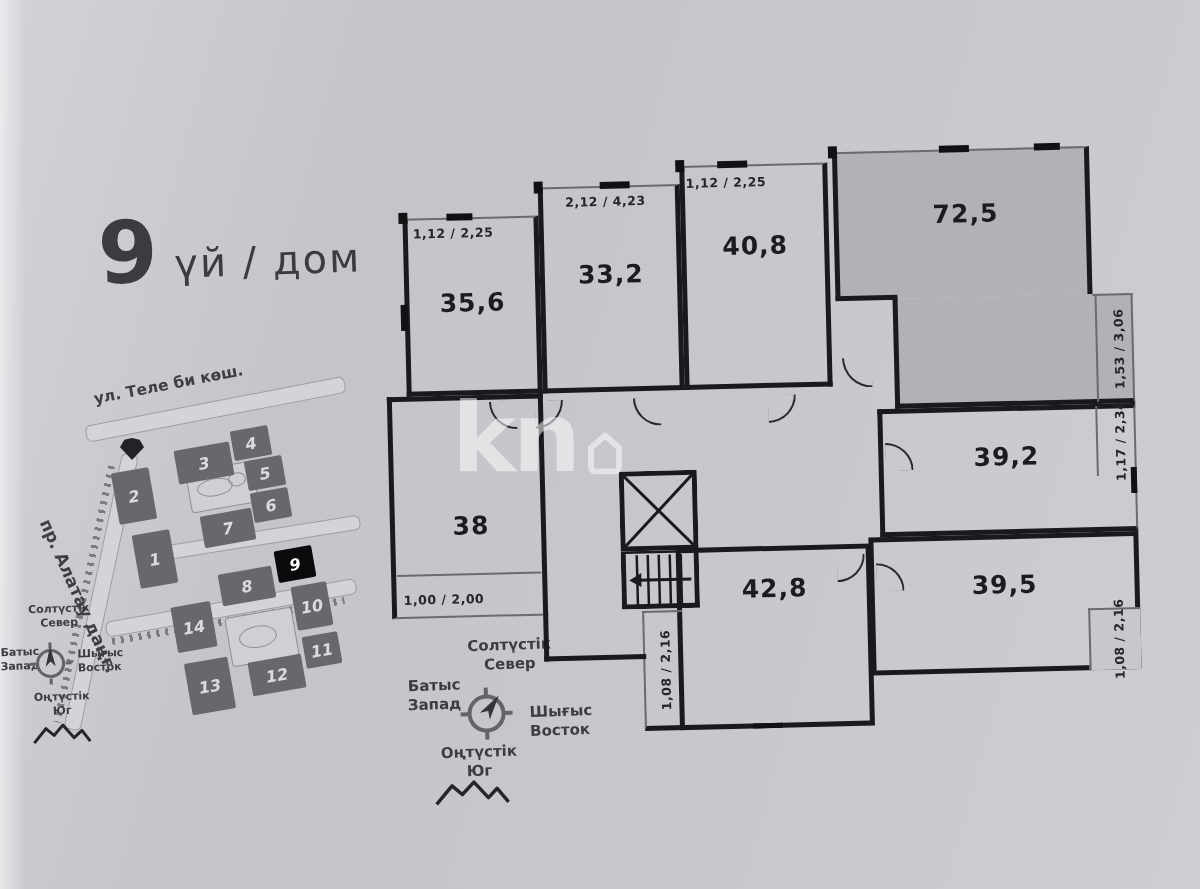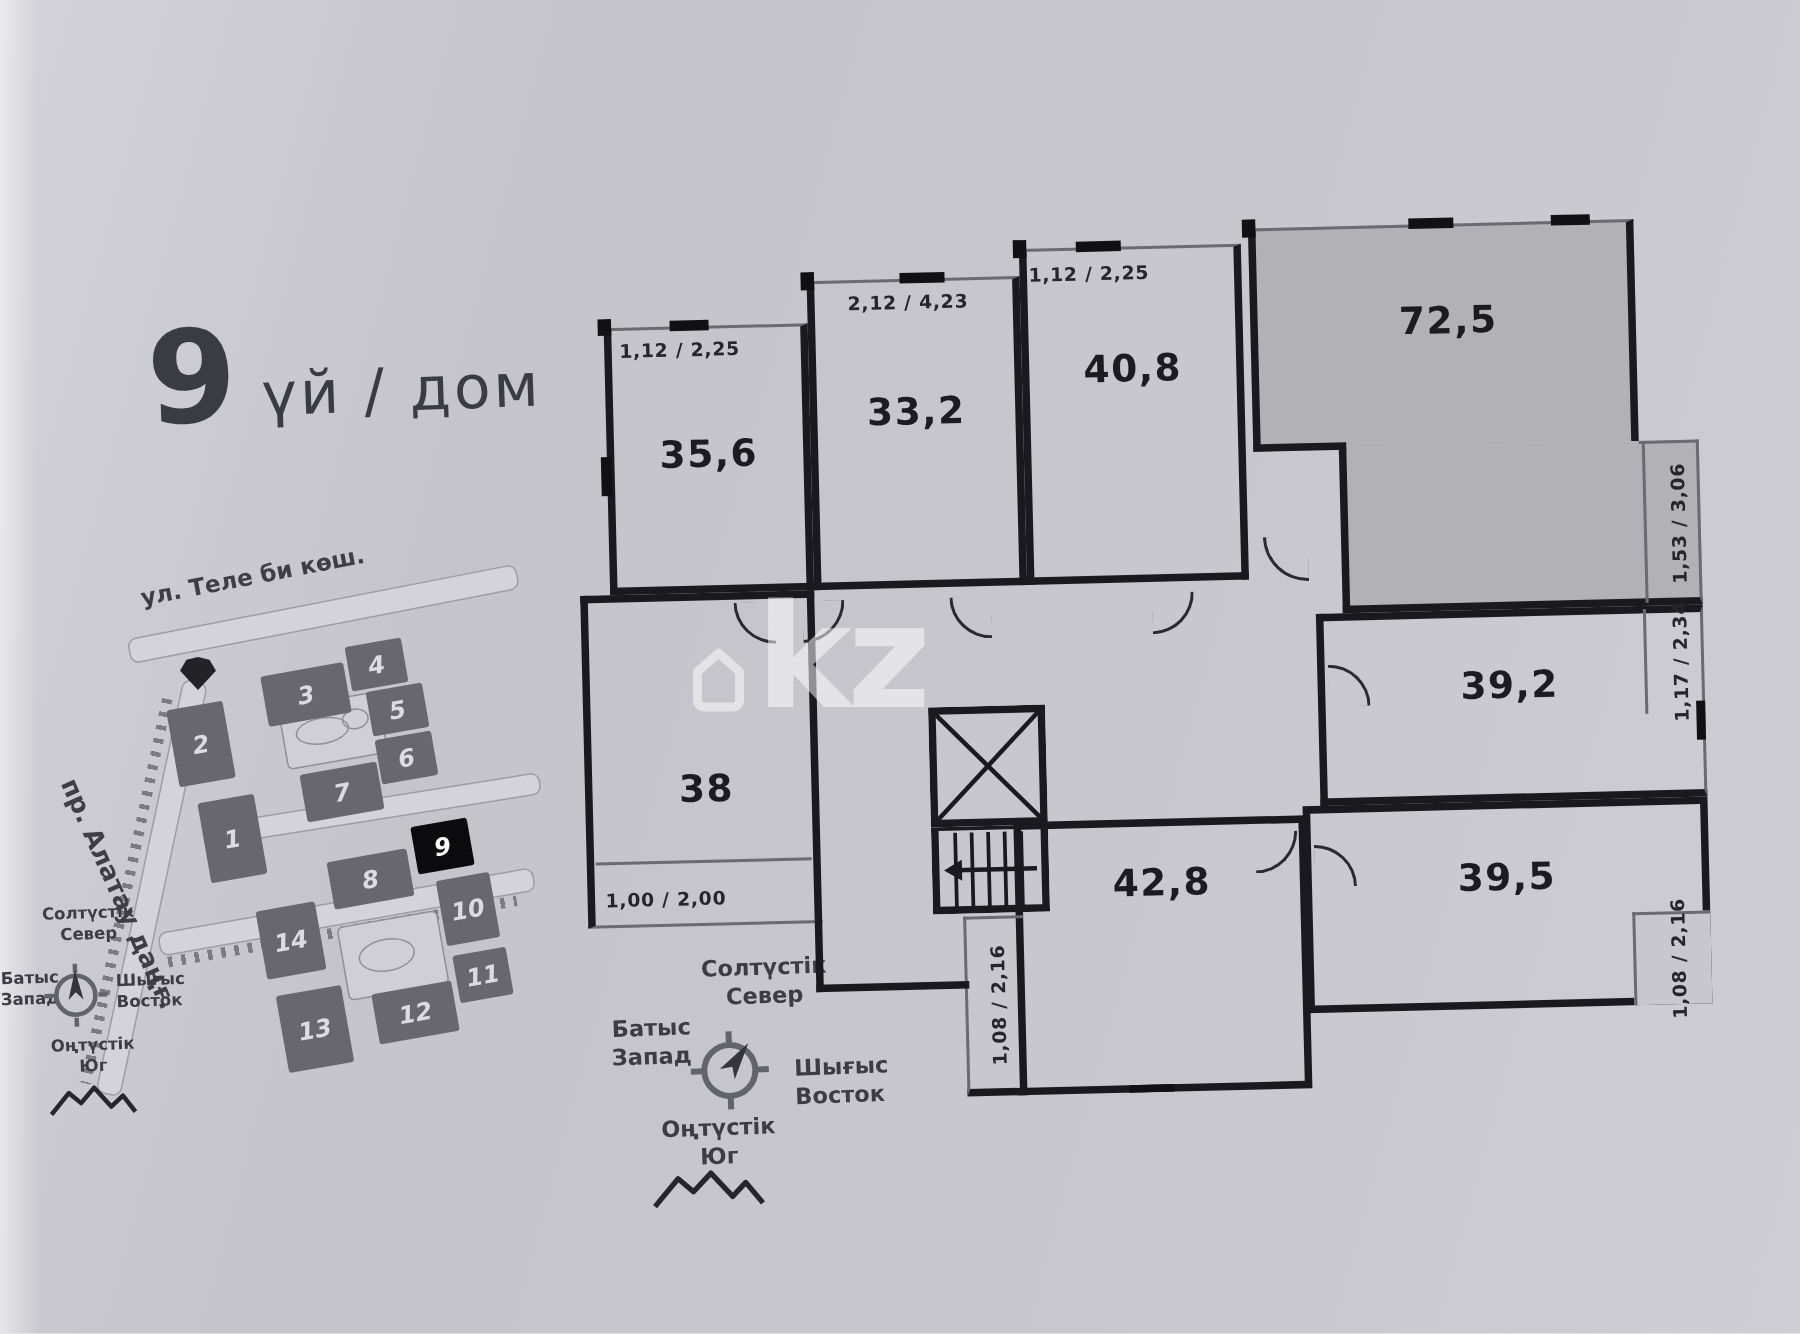--- a/index.html
+++ b/index.html
@@ -269,19 +269,19 @@
     <div class="dim" style="left:185px;top:44px;">2,12 / 4,23</div>
     <div class="dim" style="left:306px;top:28px;">1,12 / 2,25</div>
     <div class="dim vdim" style="left:695px;top:204px;">1,53 / 3,06</div>
     <div class="dim vdim" style="left:694px;top:296px;">1,17 / 2,34</div>
     <div class="dim vdim" style="left:688px;top:494px;">1,08 / 2,16</div>
     <div class="dim vdim" style="left:234px;top:514px;">1,08 / 2,16</div>
     <div class="dim" style="left:14px;top:438px;">1,00 / 2,00</div>
   </div>
 
   <div class="watermark">
+    <span>kn</span>
     <svg width="42" height="46" viewBox="0 0 24 26">
       <path d="M4 10 L12 3 L20 10 V21 a2.5 2.5 0 0 1 -2.5 2.5 H6.5 A2.5 2.5 0 0 1 4 21 Z" fill="none" stroke="rgba(255,255,255,0.52)" stroke-width="3.4" stroke-linejoin="round"></path>
     </svg>
-    <span>kz</span>
   </div>
 
 </div>
 
 </body></html>

